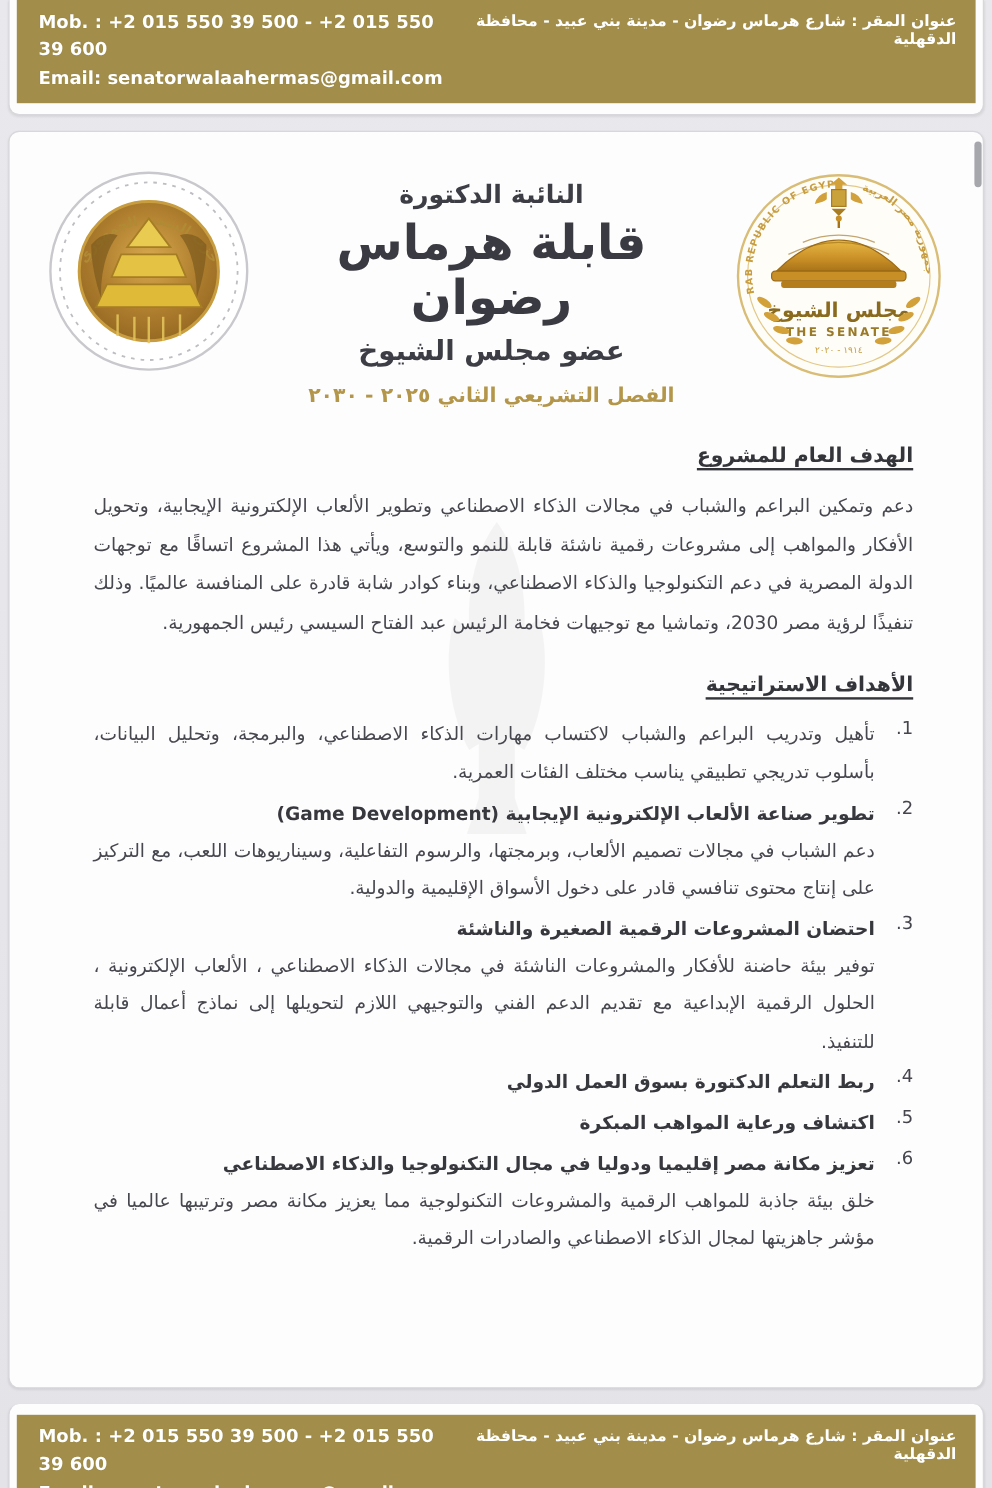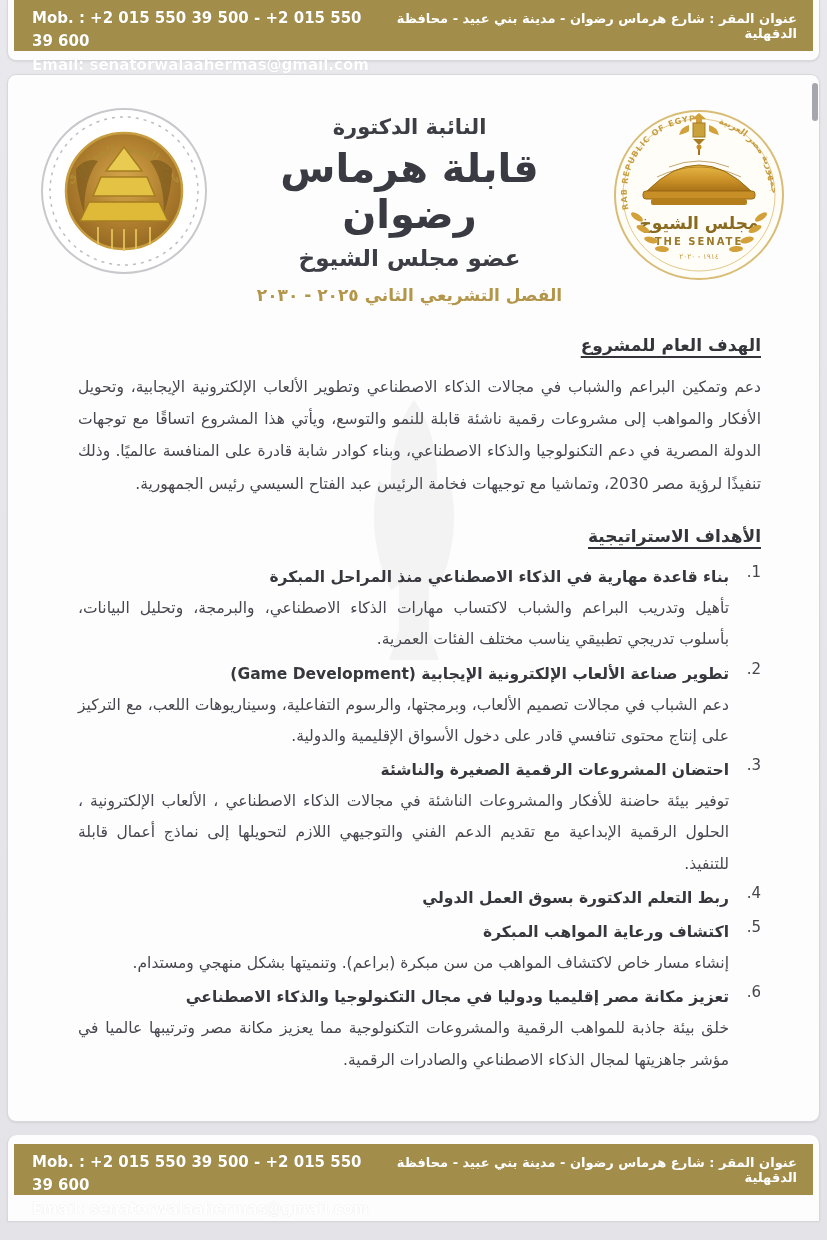--- a/index.html
+++ b/index.html
@@ -14,21 +14,21 @@
   .card {
     background:#fdfdfd;
     border:1px solid #d7d7dc;
     box-shadow:0 1px 2px rgba(0,0,0,.08);
   }
   
   .bar-card { border-radius:0 0 9px 9px; border-top:none; padding:0 6px 9px 6px; }
   .bar-card.bottom { border-radius:9px 9px 0 0; border-bottom:none; padding:9px 6px 0 6px; height:86px; overflow:hidden; }
   .gold-bar {
     background:#a28e4a;
-    height:51px;
+    height:86px;
     display:flex;
     justify-content:space-between;
     align-items:flex-start;
     padding:7px 16px 0 18px;
   }
   .contact { direction:ltr; text-align:left; color:#fff; font-weight:bold; font-size:15px; line-height:1.55; text-shadow:0 0 1px rgba(0,0,0,.15); }
   .address { direction:rtl; text-align:right; color:#fff; font-weight:bold; font-size:13px; padding-top:4px; }
   .gap { height:13px; }
   
   .main-card { position:relative; height:1048px; border-radius:9px; padding:24px 30px 0 30px; overflow:hidden; }
@@ -188,21 +188,20 @@
       <div class="sec-heading">الهدف العام للمشروع</div>
       <p class="para">دعم وتمكين البراعم والشباب في مجالات الذكاء الاصطناعي وتطوير الألعاب الإلكترونية الإيجابية، وتحويل الأفكار والمواهب إلى مشروعات رقمية ناشئة قابلة للنمو والتوسع، ويأتي هذا المشروع اتساقًا مع توجهات الدولة المصرية في دعم التكنولوجيا والذكاء الاصطناعي، وبناء كوادر شابة قادرة على المنافسة عالميًا. وذلك تنفيذًا لرؤية مصر 2030، وتماشيا مع توجيهات فخامة الرئيس عبد الفتاح السيسي رئيس الجمهورية.</p>
 
       <div class="sec-heading">الأهداف الاستراتيجية</div>
 
       <div class="objectives">
 
         <div class="obj">
           <span class="obj-num">1.</span>
           <div class="obj-text">
-            <div class="obj-title">بناء قاعدة مهارية في الذكاء الاصطناعي منذ المراحل المبكرة</div>
             <div class="obj-body">تأهيل وتدريب البراعم والشباب لاكتساب مهارات الذكاء الاصطناعي، والبرمجة، وتحليل البيانات، بأسلوب تدريجي تطبيقي يناسب مختلف الفئات العمرية.</div>
           </div>
         </div>
 
         <div class="obj">
           <span class="obj-num">2.</span>
           <div class="obj-text">
             <div class="obj-title">تطوير صناعة الألعاب الإلكترونية الإيجابية (Game Development)</div>
             <div class="obj-body">دعم الشباب في مجالات تصميم الألعاب، وبرمجتها، والرسوم التفاعلية، وسيناريوهات اللعب، مع التركيز على إنتاج محتوى تنافسي قادر على دخول الأسواق الإقليمية والدولية.</div>
           </div>
@@ -220,21 +219,20 @@
           <span class="obj-num">4.</span>
           <div class="obj-text">
             <div class="obj-title">ربط التعلم الدكتورة بسوق العمل الدولي</div>
           </div>
         </div>
 
         <div class="obj">
           <span class="obj-num">5.</span>
           <div class="obj-text">
             <div class="obj-title">اكتشاف ورعاية المواهب المبكرة</div>
-            <div class="obj-body">إنشاء مسار خاص لاكتشاف المواهب من سن مبكرة (براعم). وتنميتها بشكل منهجي ومستدام.</div>
           </div>
         </div>
 
         <div class="obj">
           <span class="obj-num">6.</span>
           <div class="obj-text">
             <div class="obj-title">تعزيز مكانة مصر إقليميا ودوليا في مجال التكنولوجيا والذكاء الاصطناعي</div>
             <div class="obj-body">خلق بيئة جاذبة للمواهب الرقمية والمشروعات التكنولوجية مما يعزيز مكانة مصر وترتيبها عالميا في مؤشر جاهزيتها لمجال الذكاء الاصطناعي والصادرات الرقمية.</div>
           </div>
         </div>

